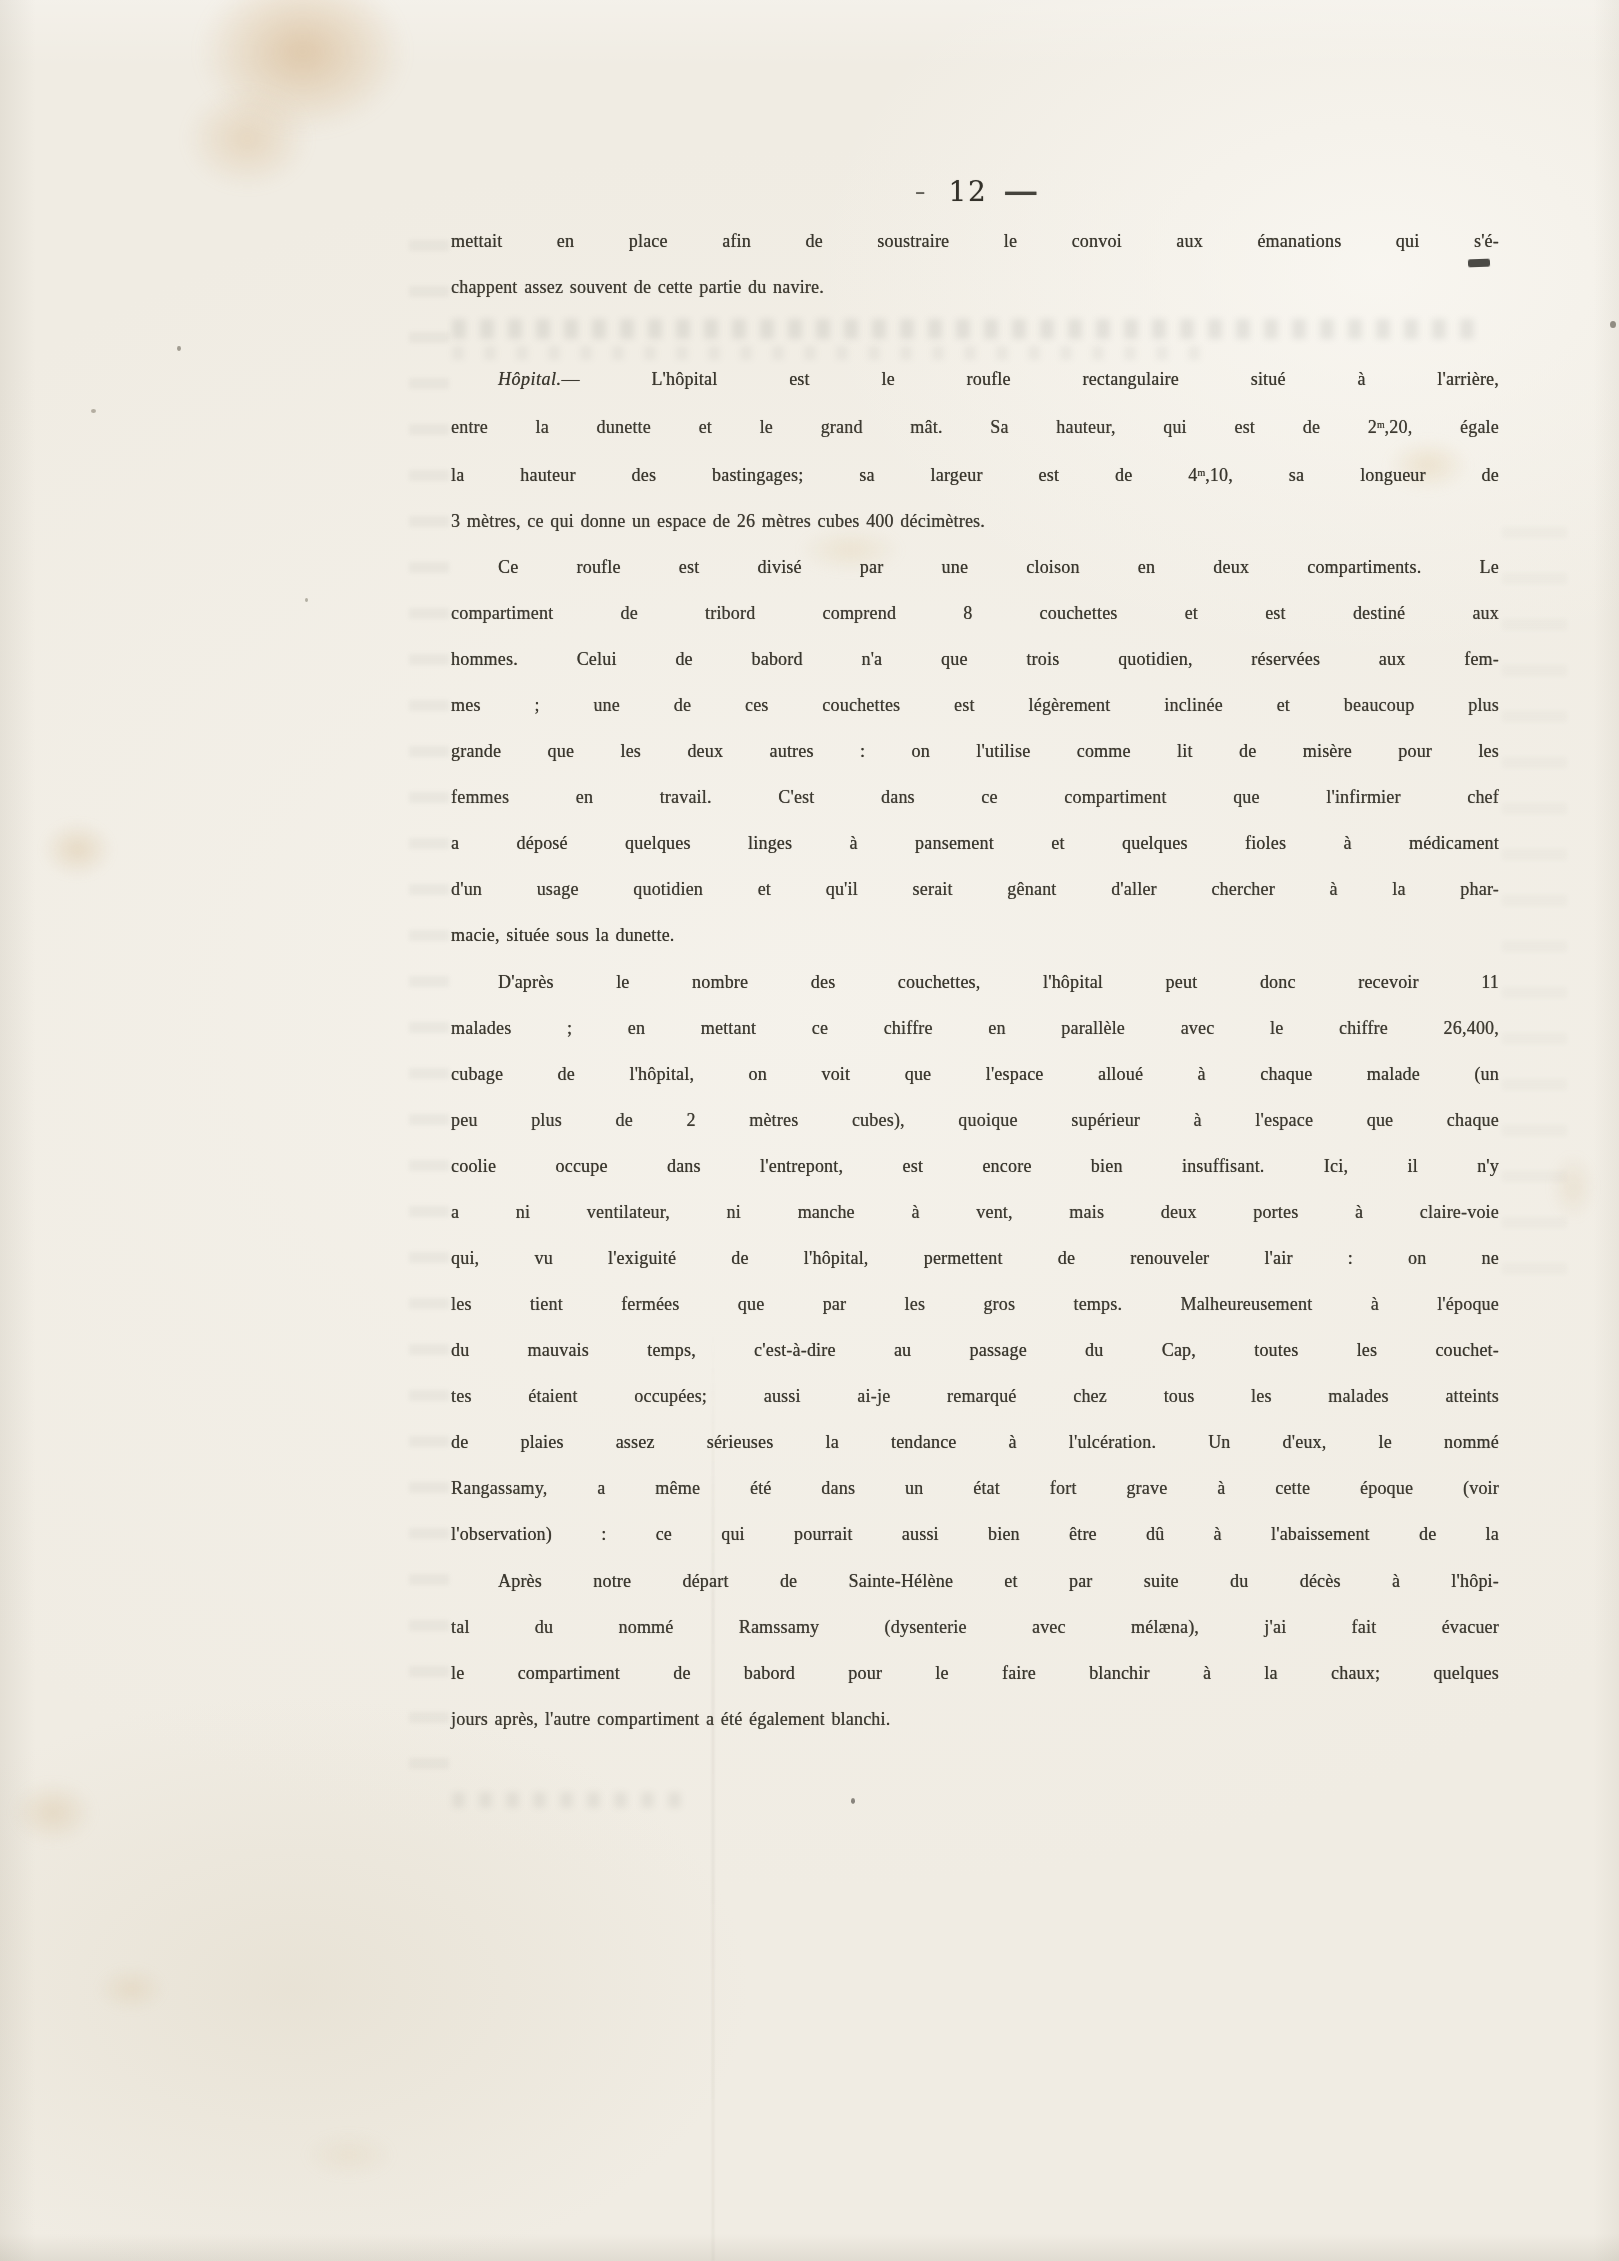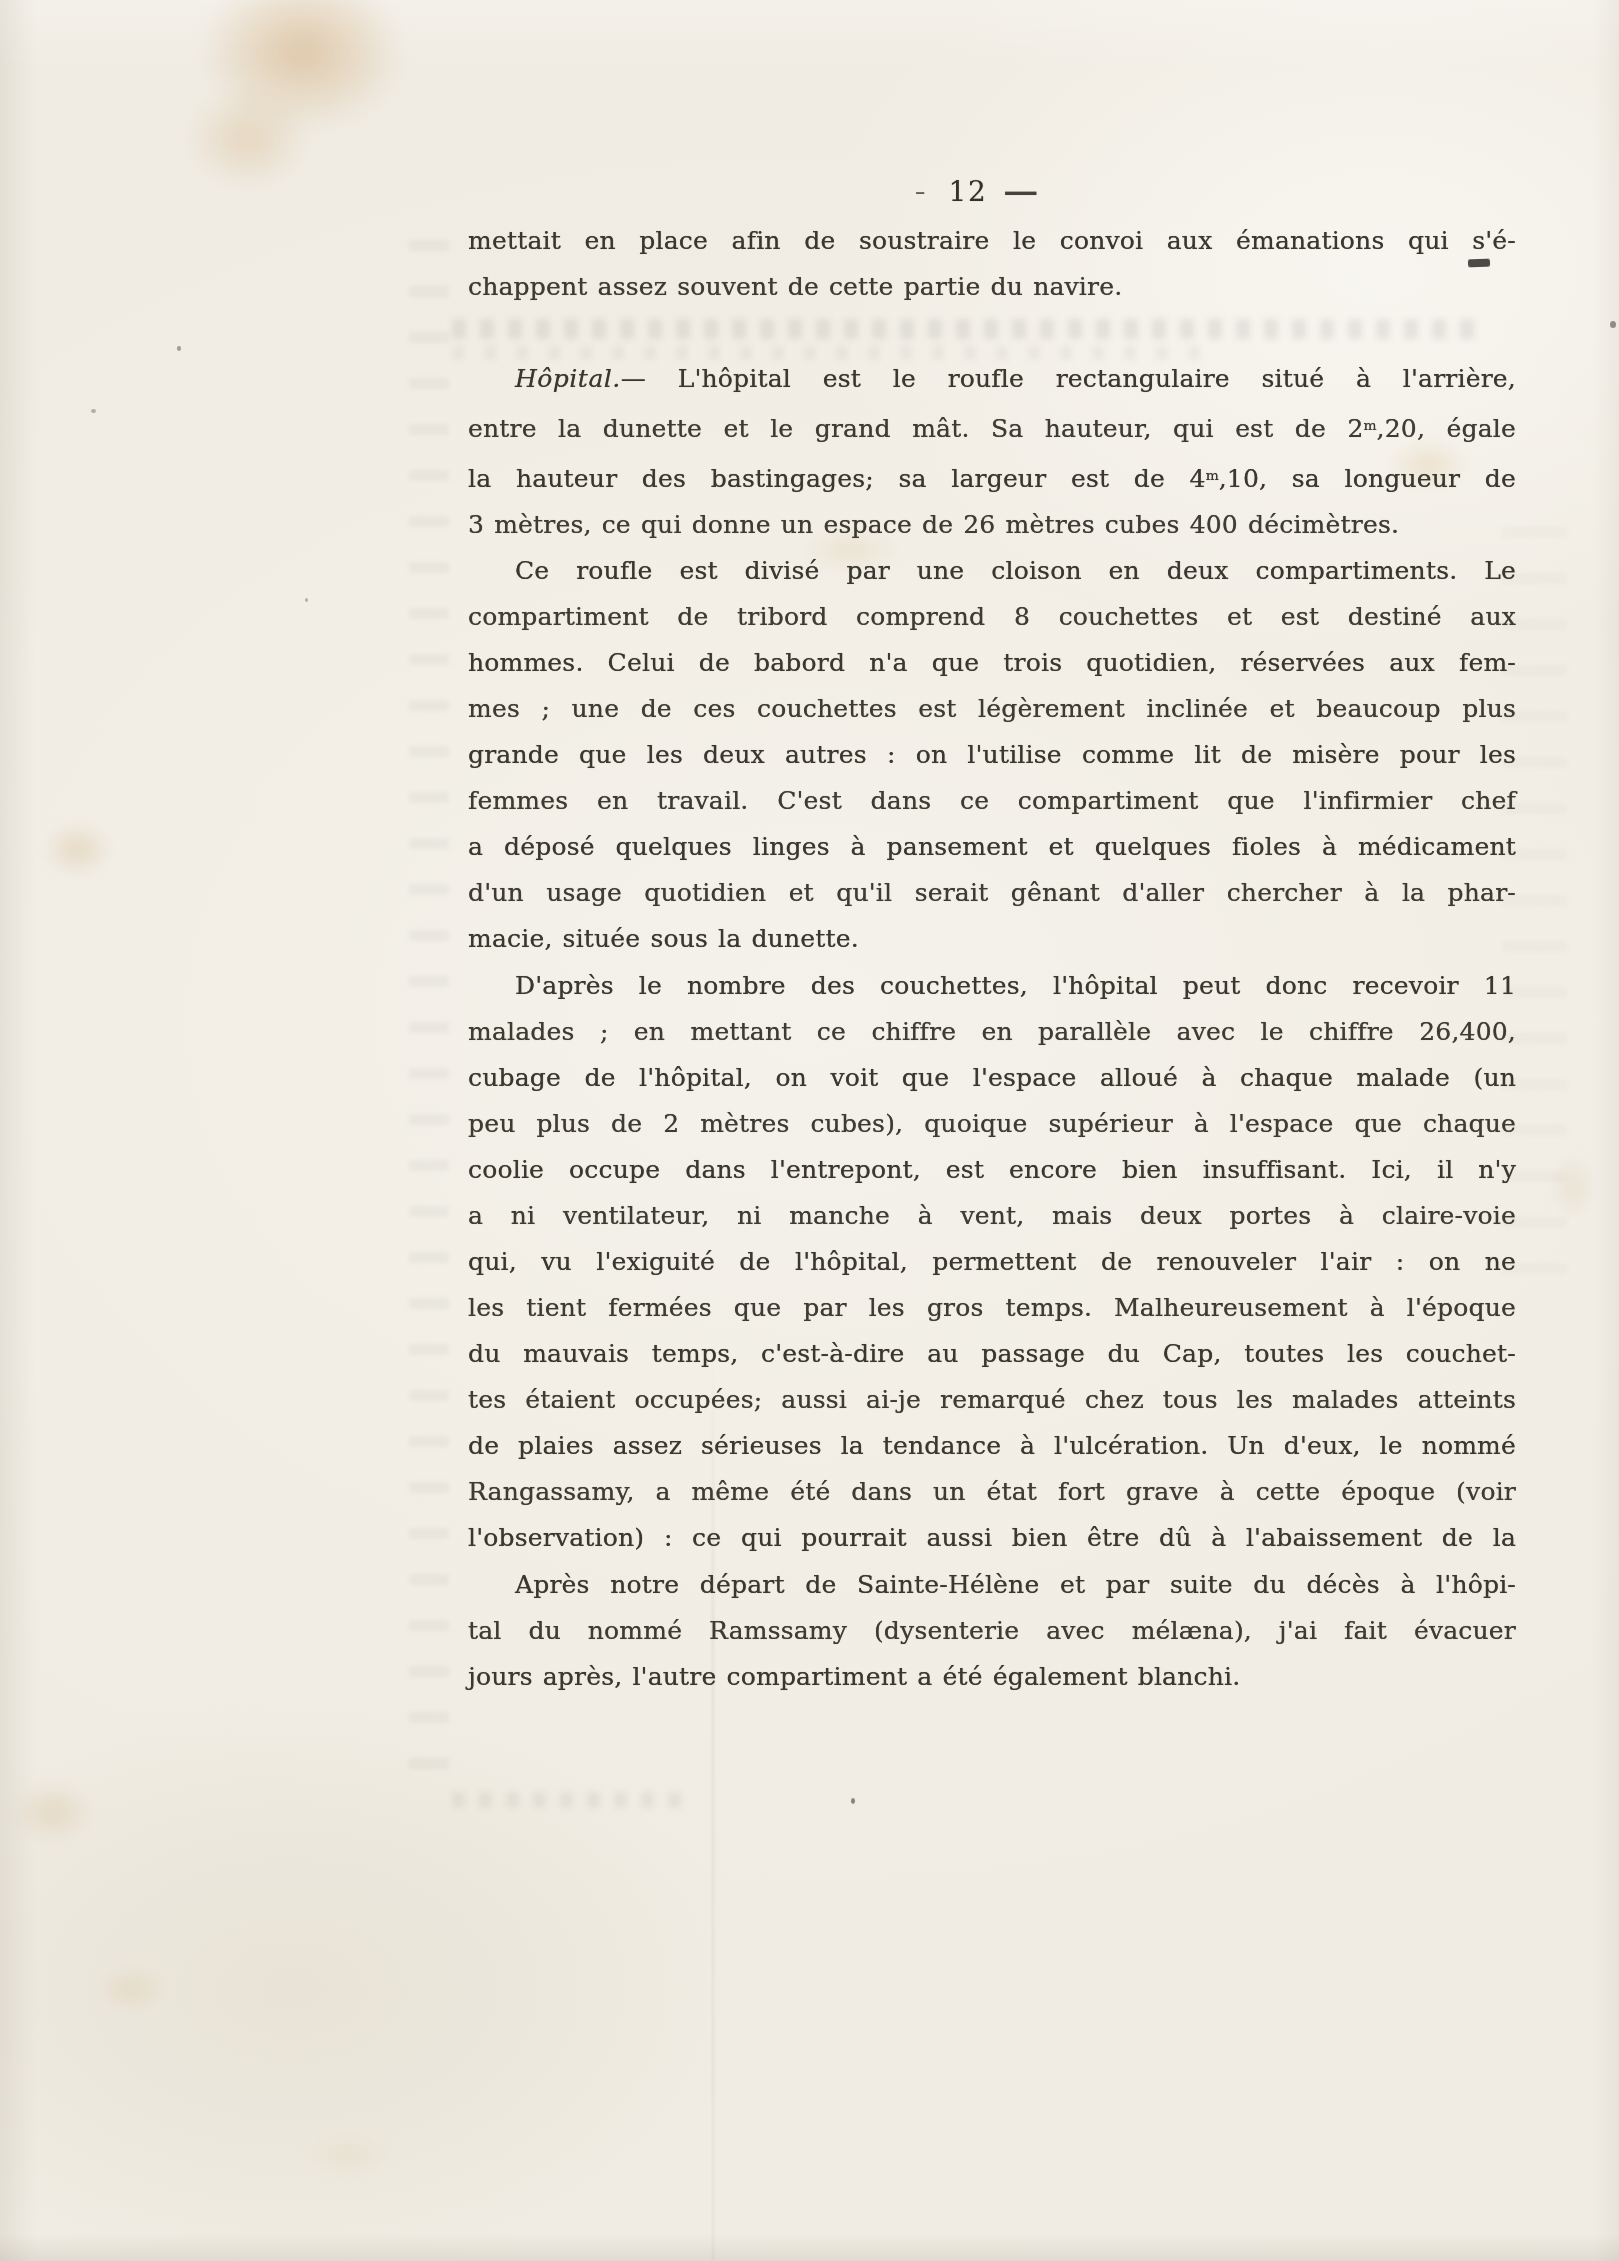--- a/index.html
+++ b/index.html
@@ -78,24 +78,25 @@
   .pagehead{
     position:absolute;left:451px;top:175px;width:1048px;
     display:flex;justify-content:center;align-items:center;gap:19.6px;
     font-size:28px;letter-spacing:1.6px;color:#33312a;
     text-shadow:0 0 0.8px rgba(55,52,43,.55);
   }
   .pagehead .dash-l{transform:scaleX(.7);opacity:.75;}
   .pagehead .dash-r{transform:scaleX(1.25);font-weight:bold;opacity:.9;}
 
   .textblock{
-    position:absolute;left:468px;top:218px;width:1048px;
-    font-size:25px;line-height:46px;
+    position:absolute;left:451px;top:218px;width:1048px;
+    font-size:18px;line-height:46px;
     letter-spacing:0.2px;word-spacing:1.9px;
     text-shadow:0 0 0.7px rgba(58,55,46,.6), 0.2px 0.1px 0 rgba(58,55,46,.35);
+    font-family:Liberation Serif, serif;
   }
   .paragraph{margin:0;}
   .paragraph.gap-blank{margin-top:46px;}
   .paragraph.gap-small{margin-top:1px;}
   .line{
     text-align:justify;
     -moz-text-align-last:justify;
     text-align-last:justify;
     white-space:normal;
   }
@@ -176,18 +177,19 @@
         <div class="line">les tient fermées que par les gros temps. Malheureusement à l'époque</div>
         <div class="line">du mauvais temps, c'est-à-dire au passage du Cap, toutes les couchet-</div>
         <div class="line">tes étaient occupées; aussi ai-je remarqué chez tous les malades atteints</div>
         <div class="line">de plaies assez sérieuses la tendance à l'ulcération. Un d'eux, le nommé</div>
         <div class="line">Rangassamy, a même été dans un état fort grave à cette époque (voir</div>
         <div class="line">l'observation) : ce qui pourrait aussi bien être dû à l'abaissement de la</div>
       </div>
       <div class="paragraph gap-small">
         <div class="line indent">Après notre départ de Sainte-Hélène et par suite du décès à l'hôpi-</div>
         <div class="line">tal du nommé Ramssamy (dysenterie avec mélæna), j'ai fait évacuer</div>
+        <div class="line">le compartiment de babord pour le faire blanchir à la chaux; quelques</div>
         <div class="line last">jours après, l'autre compartiment a été également blanchi.</div>
       </div>
     </div>
 
 </div>
 
 
 </body></html>

